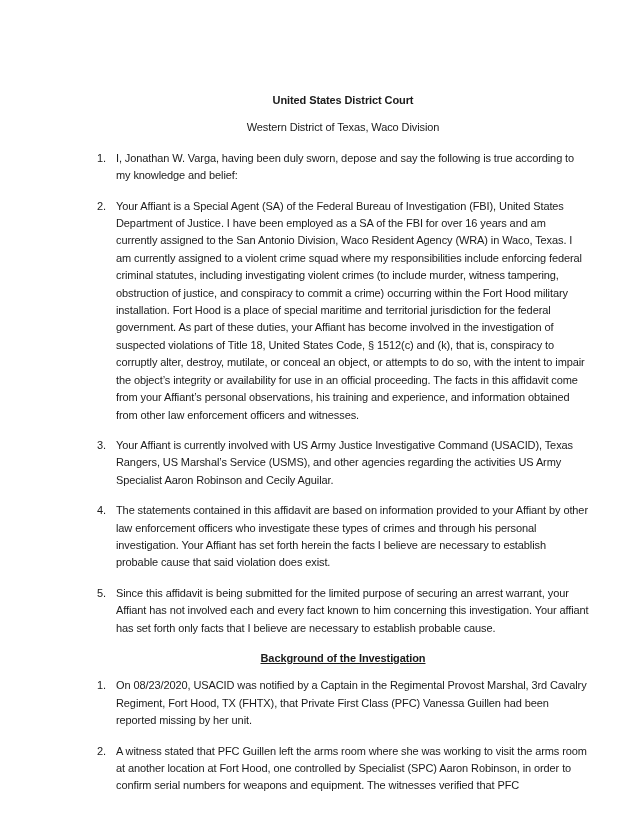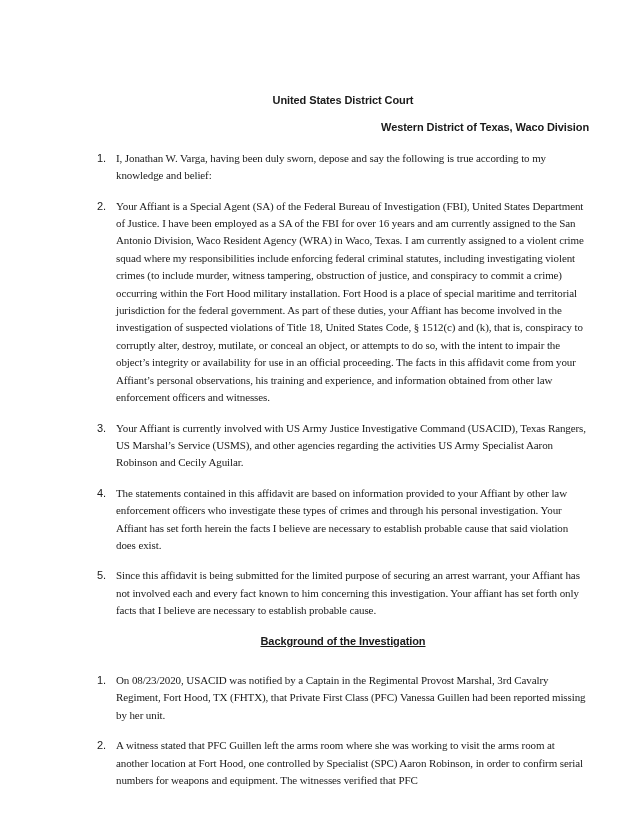--- a/index.html
+++ b/index.html
@@ -20,40 +20,39 @@
     color: #1a1a1a;
     letter-spacing: -0.1px;
     overflow: hidden;
   }
   .doc-title {
     text-align: center;
     font-weight: bold;
     margin: 0 0 10px 0;
   }
   .doc-subtitle {
-    text-align: right;
-    font-weight: bold;
+    text-align: center;
+    font-weight: normal;
     margin: 0 0 13px 0;
   }
   .li {
     display: flex;
     margin: 0 0 13px 0;
   }
   .li .num {
     flex: 0 0 19px;
   }
   .li .txt {
     flex: 1 1 auto;
-    font-family: Liberation Serif, serif;
   }
   .section-heading {
     text-align: center;
     font-weight: bold;
     text-decoration: underline;
-    margin: 6px 0 22px 0;
+    margin: 6px 0 10px 0;
   }
 </style>
 </head>
 <body>
 
 <div class="page">
 
   <div class="doc-title">United States District Court</div>
   <div class="doc-subtitle">Western District of Texas, Waco Division</div>
 

